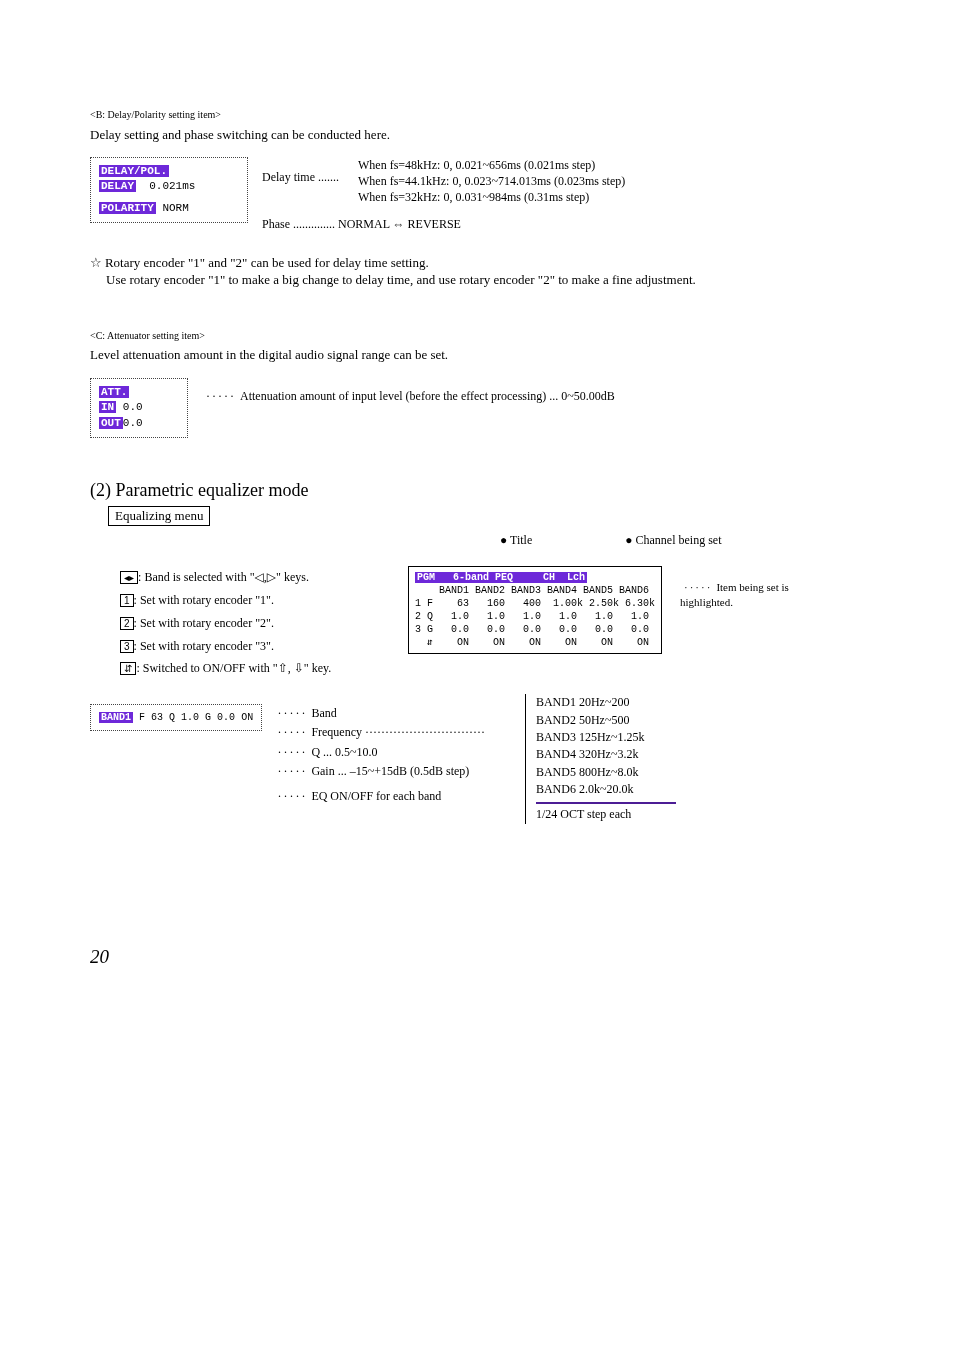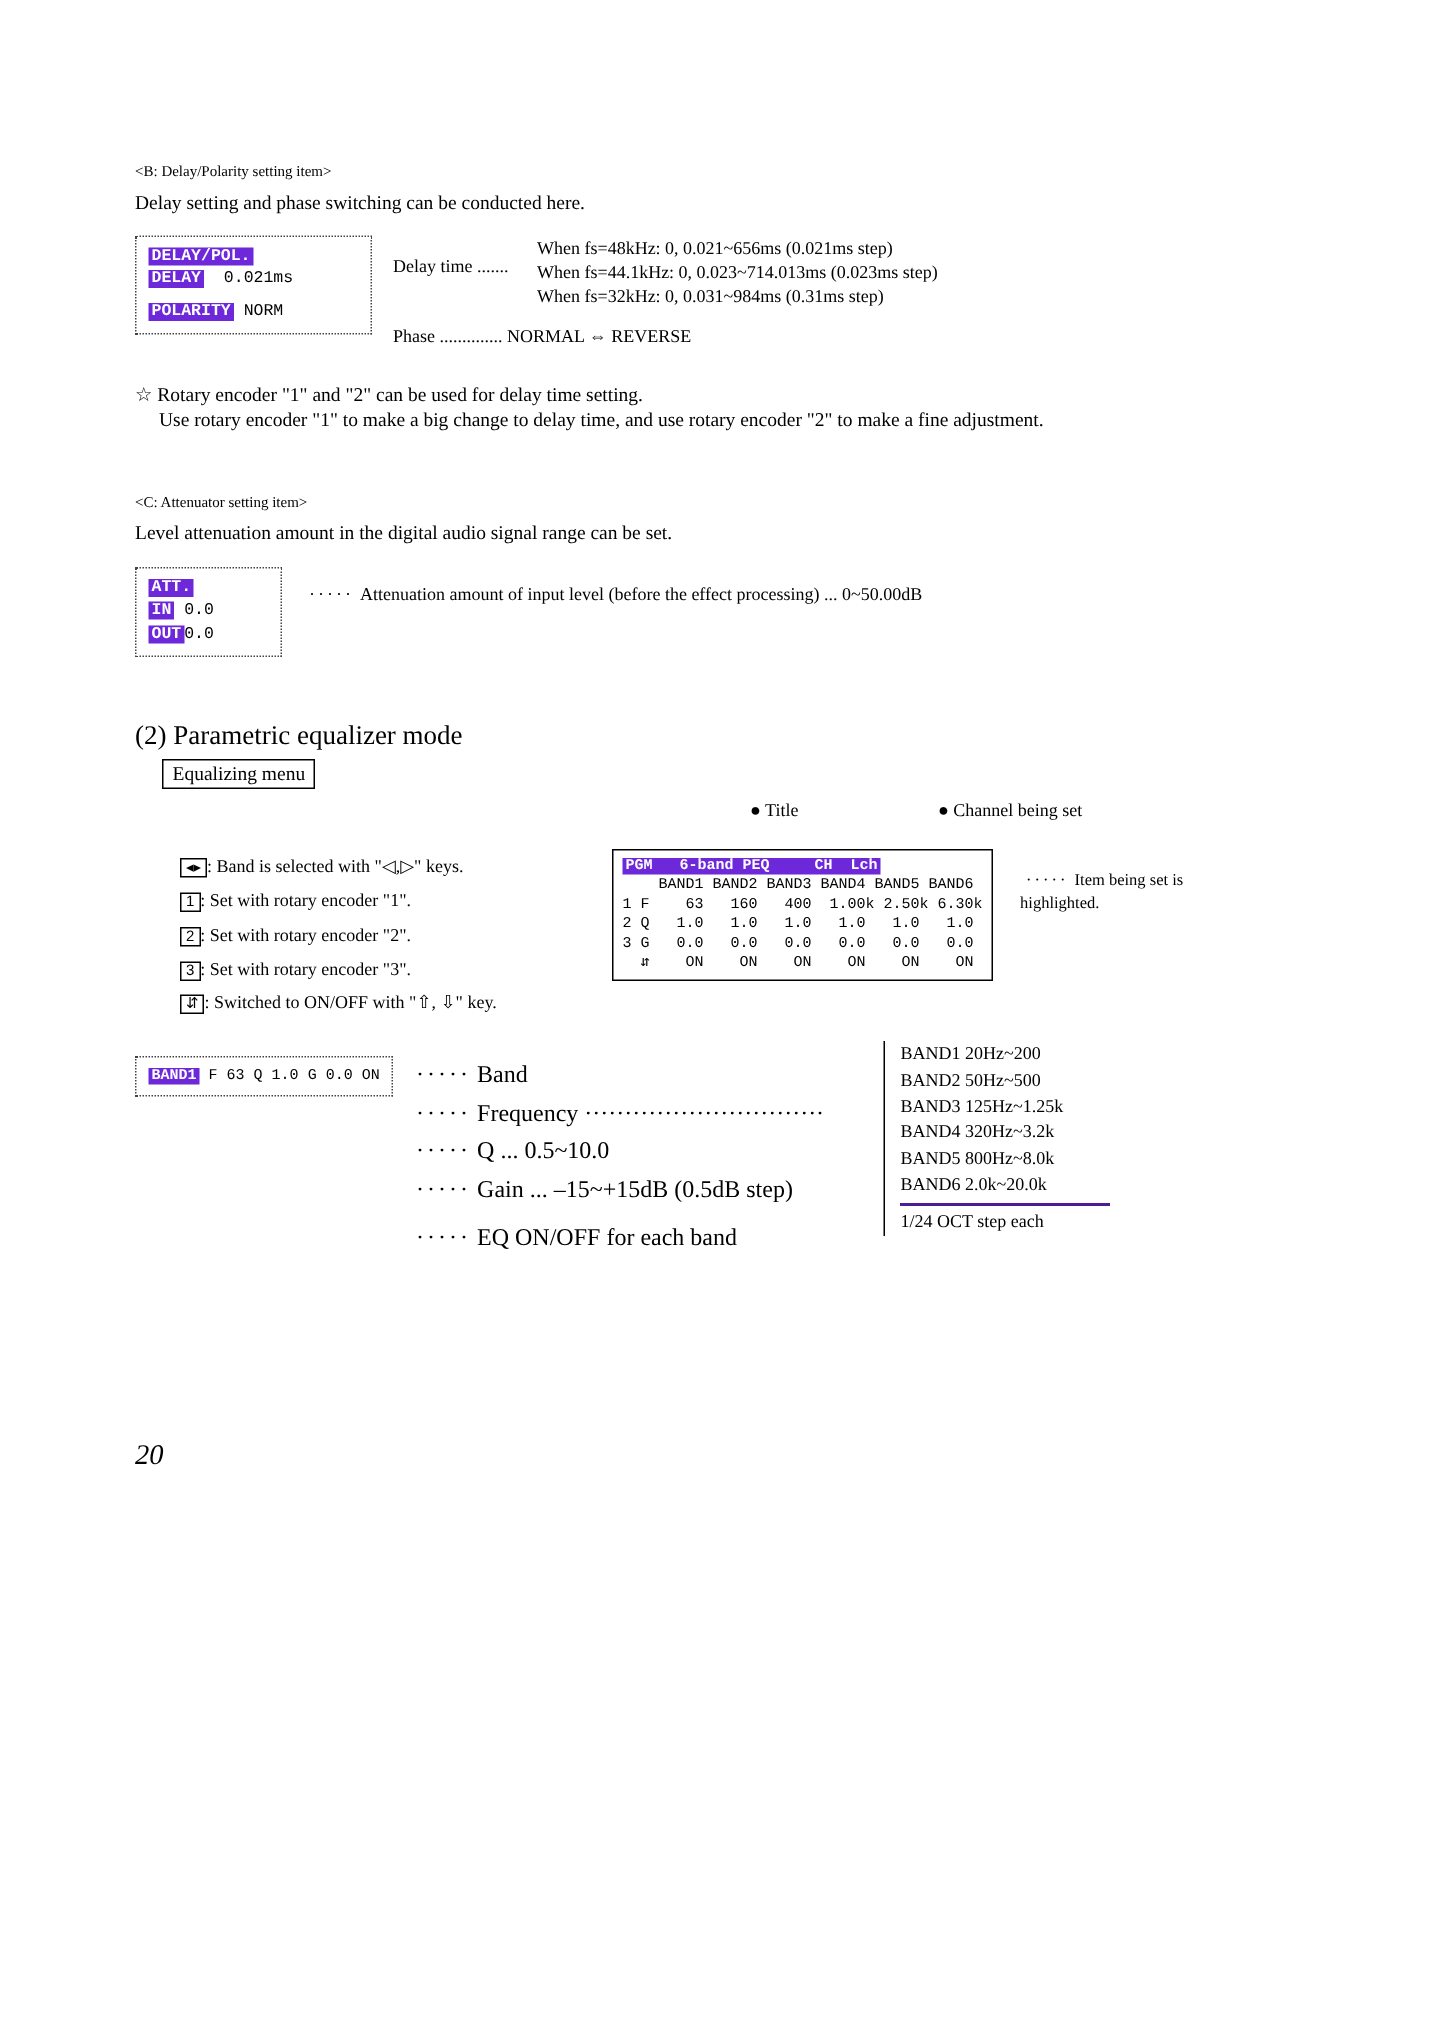--- a/index.html
+++ b/index.html
@@ -149,21 +149,21 @@
 
   
   <div class="bottom-row">
     <div>
       <div class="band-legend" style="vertical-align:top;">
 <span class="inv">BAND1</span>
 <span>F  63</span>
 <span>Q  1.0</span>
 <span>G  0.0</span>
 <span>   ON</span></div>
-      <span style="display:inline-block; vertical-align:top; margin-left:8px; font-size:16px; line-height:1.6;">
+      <span style="display:inline-block; vertical-align:top; margin-left:8px; font-size:12px; line-height:1.6;">
         <div><span class="dotted-lead"></span><span>Band</span></div>
         <div><span class="dotted-lead"></span><span>Frequency ······························</span></div>
         <div><span class="dotted-lead"></span><span>Q ... 0.5~10.0</span></div>
         <div><span class="dotted-lead"></span><span>Gain ... –15~+15dB (0.5dB step)</span></div>
         <div style="margin-top:6px;"><span class="dotted-lead"></span><span>EQ ON/OFF for each band</span></div>
       </span>
     </div>
 
     <div class="freq-ranges" style="border-left:1px solid #000; padding-left:10px; margin-top:-10px;">
       <div>BAND1  20Hz~200</div>

